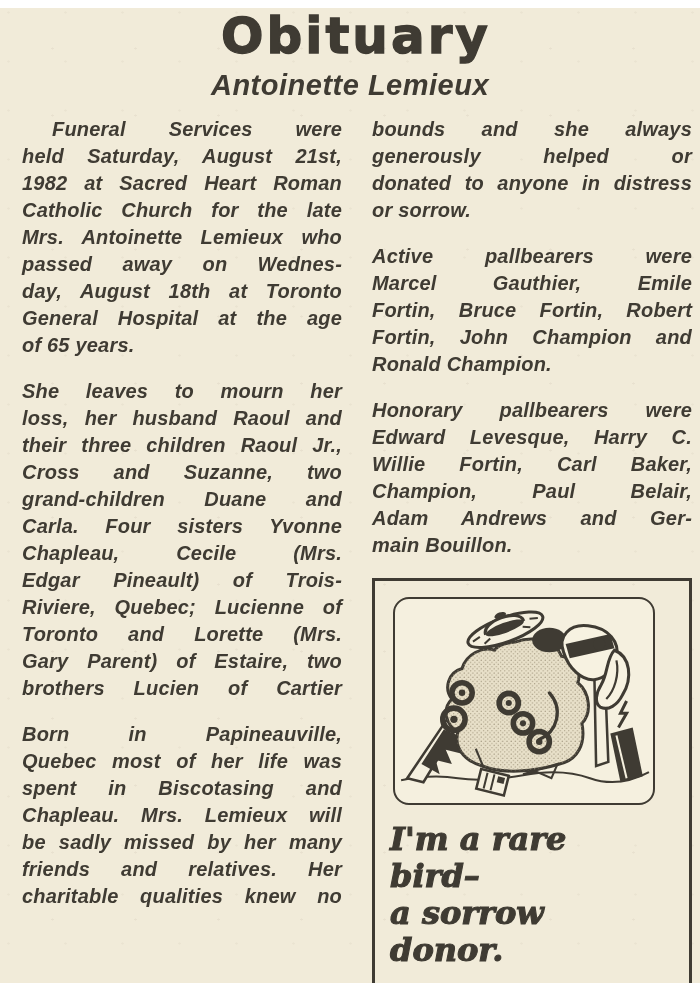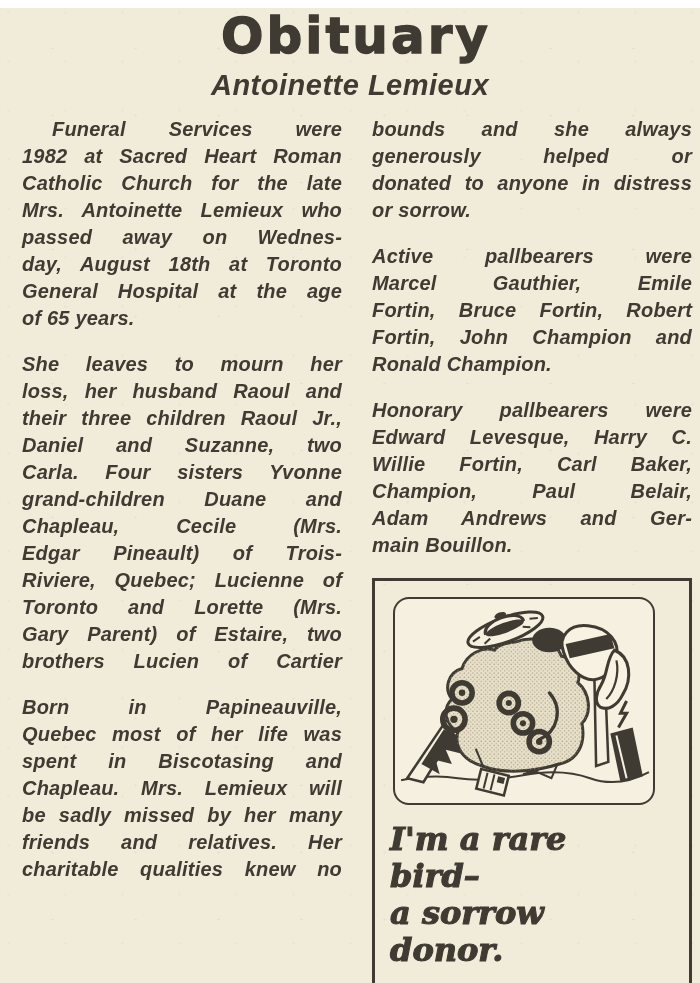--- a/index.html
+++ b/index.html
@@ -119,35 +119,36 @@
 
 <div class="sheet">
 
   <h1 class="page-title">Obituary</h1>
   <h2 class="article-subtitle">Antoinette Lemieux</h2>
 
   <div class="columns">
     <div class="col col-left">
         <div class="para">
           <div class="line indent">Funeral Services were</div>
+          <div class="line">held Saturday, August 21st,</div>
           <div class="line">1982 at Sacred Heart Roman</div>
           <div class="line">Catholic Church for the late</div>
           <div class="line">Mrs. Antoinette Lemieux who</div>
           <div class="line">passed away on Wednes-</div>
           <div class="line">day, August 18th at Toronto</div>
           <div class="line">General Hospital at the age</div>
           <div class="line last">of 65 years.</div>
         </div>
         <div class="para">
           <div class="line">She leaves to mourn her</div>
           <div class="line">loss, her husband Raoul and</div>
           <div class="line">their three children Raoul Jr.,</div>
-          <div class="line">Daniel and Suzanne, two</div>
+          <div class="line">Cross and Suzanne, two</div>
+          <div class="line">grand-children Duane and</div>
           <div class="line">Carla. Four sisters Yvonne</div>
-          <div class="line">grand-children Duane and</div>
           <div class="line">Chapleau, Cecile (Mrs.</div>
           <div class="line">Edgar Pineault) of Trois-</div>
           <div class="line">Riviere, Quebec; Lucienne of</div>
           <div class="line">Toronto and Lorette (Mrs.</div>
           <div class="line">Gary Parent) of Estaire, two</div>
           <div class="line">brothers Lucien of Cartier</div>
         </div>
         <div class="para">
           <div class="line">Born in Papineauville,</div>
           <div class="line">Quebec most of her life was</div>

